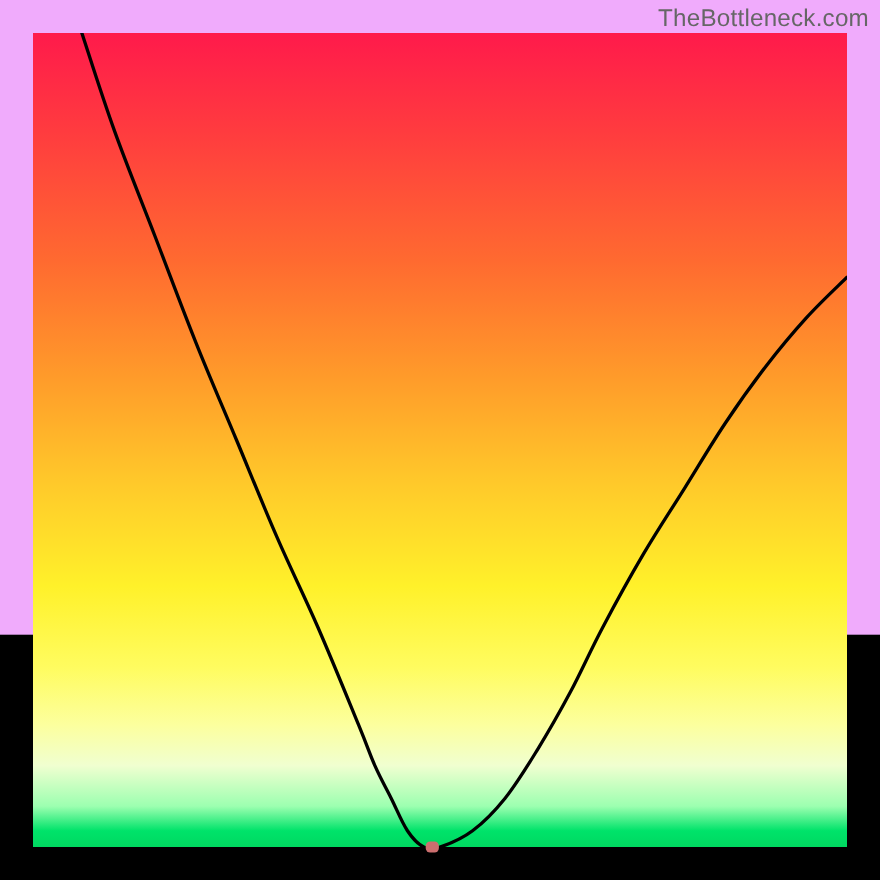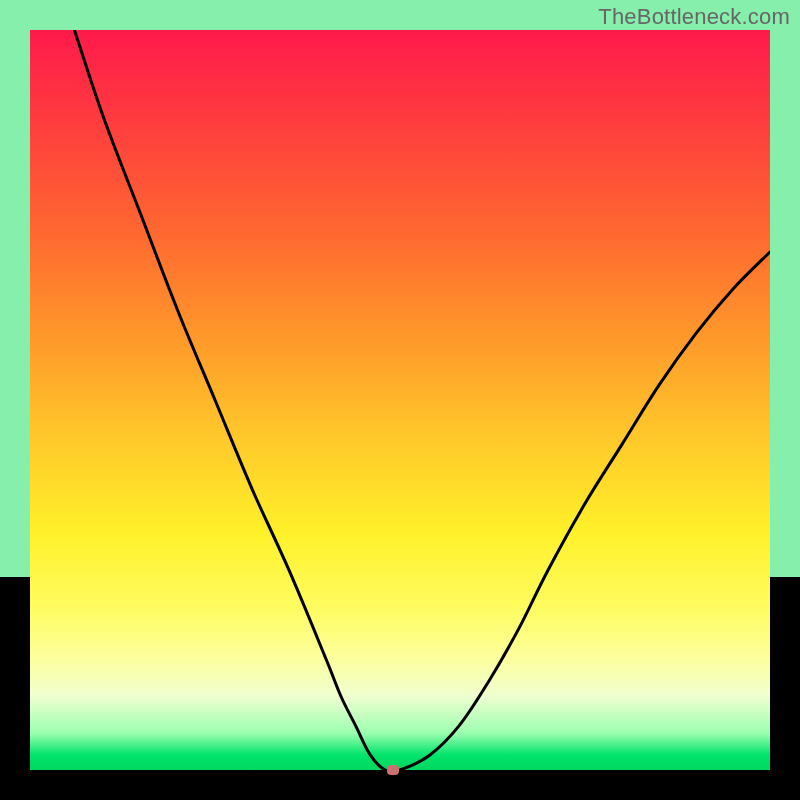--- a/index.html
+++ b/index.html
@@ -8,21 +8,21 @@
     width: 800px;
     height: 800px;
     background: #000;
     font-family: Arial, sans-serif;
     overflow: hidden;
   }
   .frame {
     position: relative;
     width: 800px;
     height: 577px;
-    background: #86efac;
+    background: #f0abfc;
   }
   .watermark {
     position: absolute;
     top: 4px;
     right: 10px;
     color: #666;
     font-size: 22px;
     z-index: 10;
     letter-spacing: 0.2px;
   }

